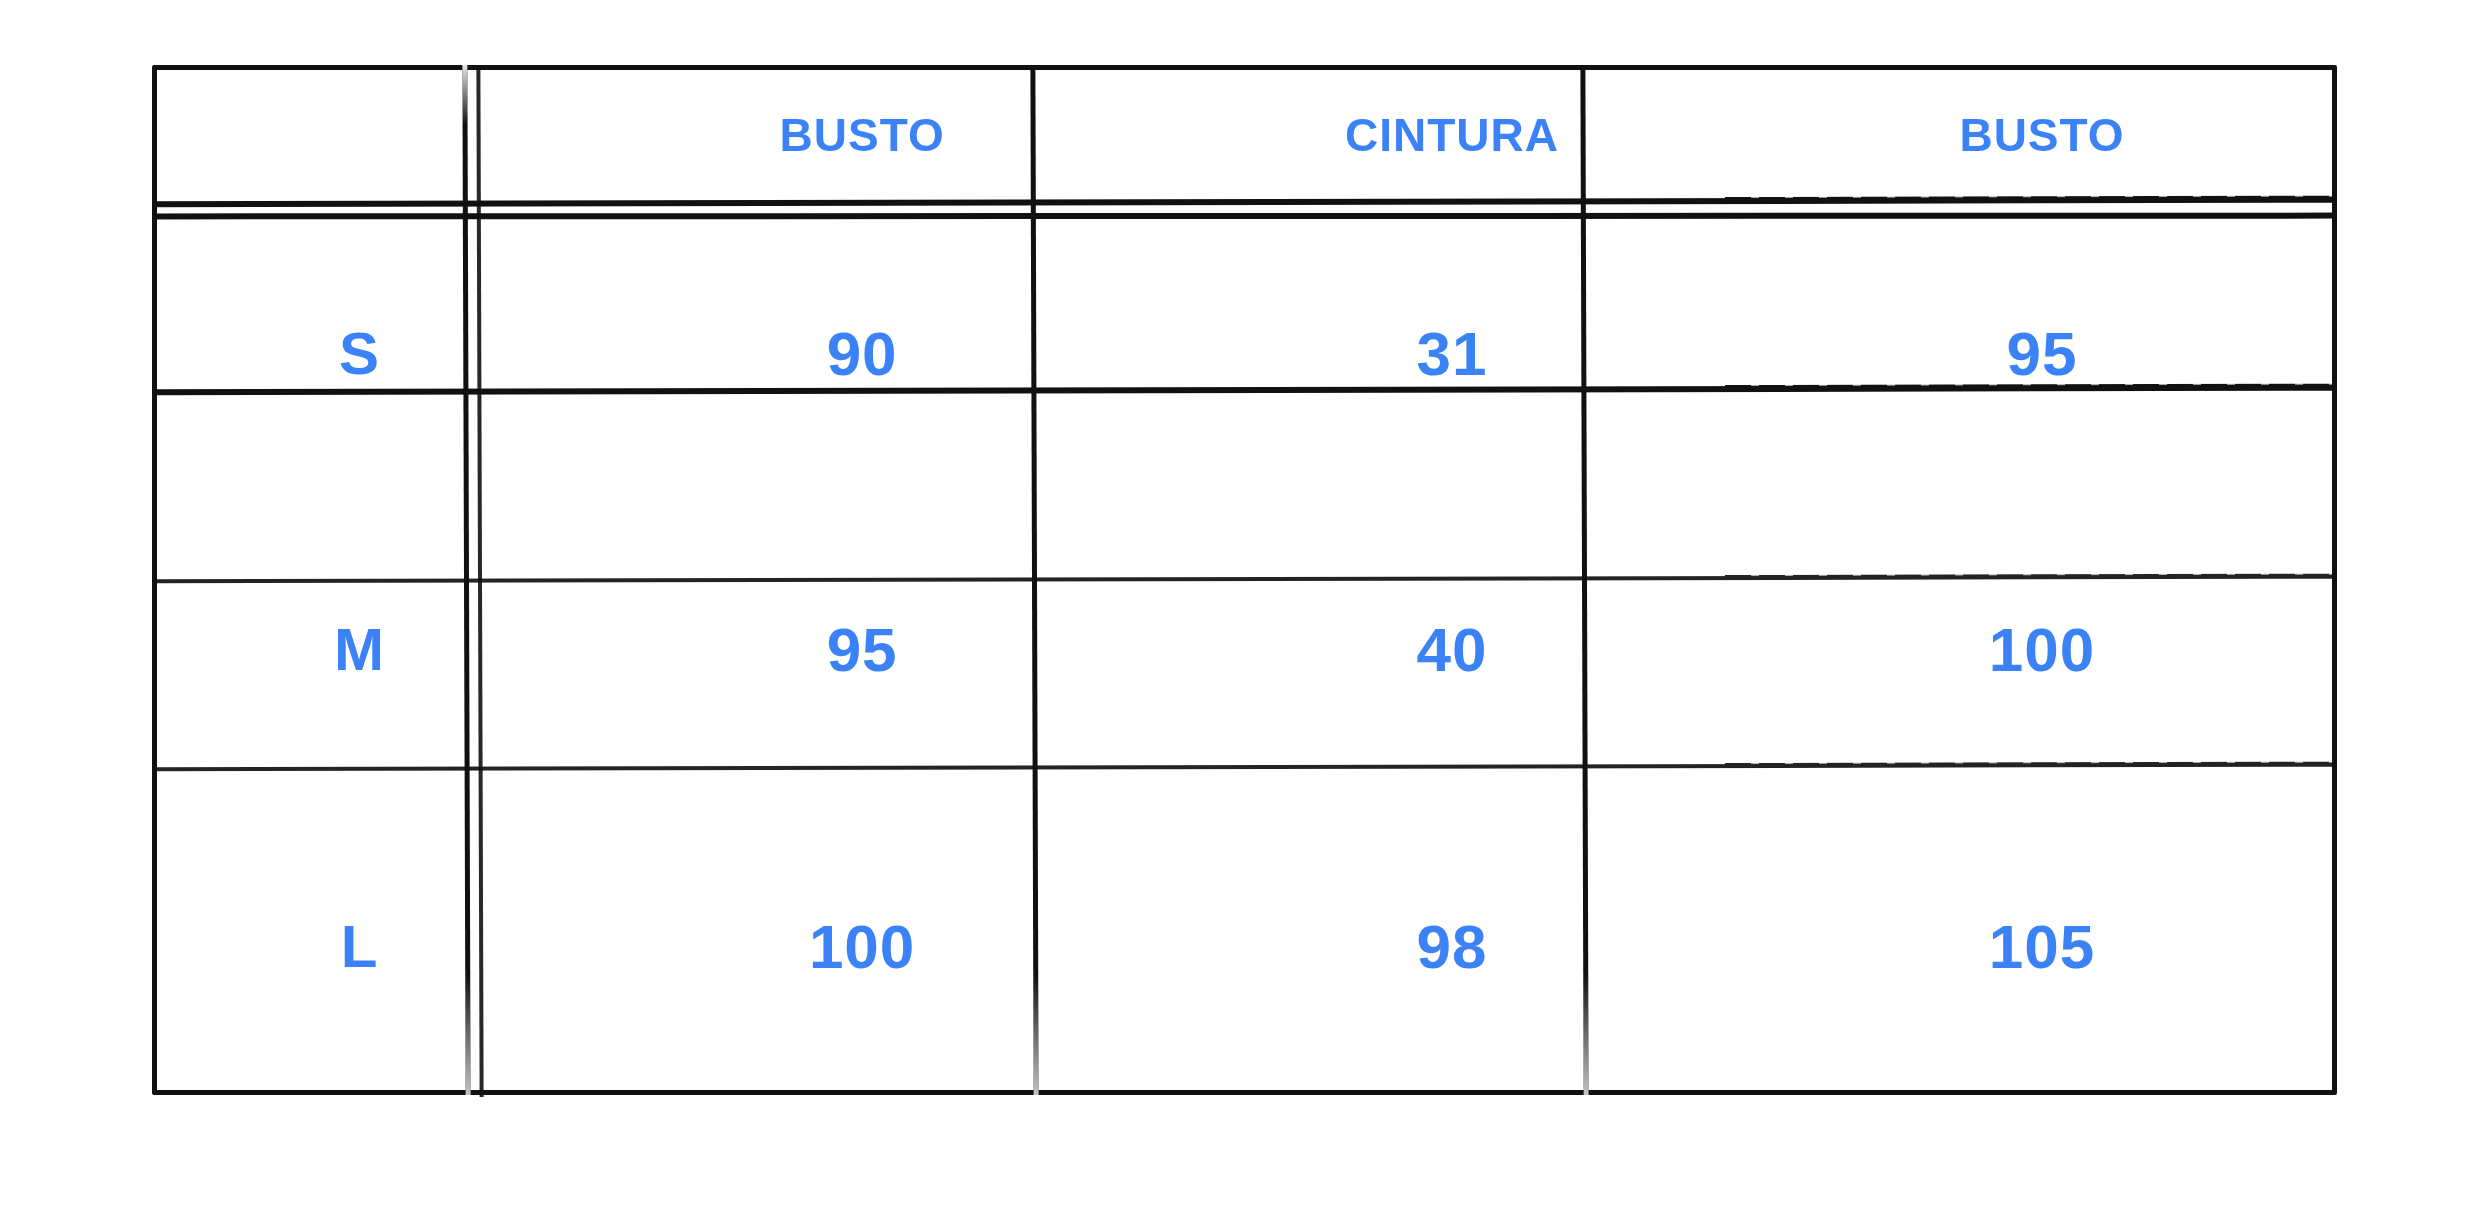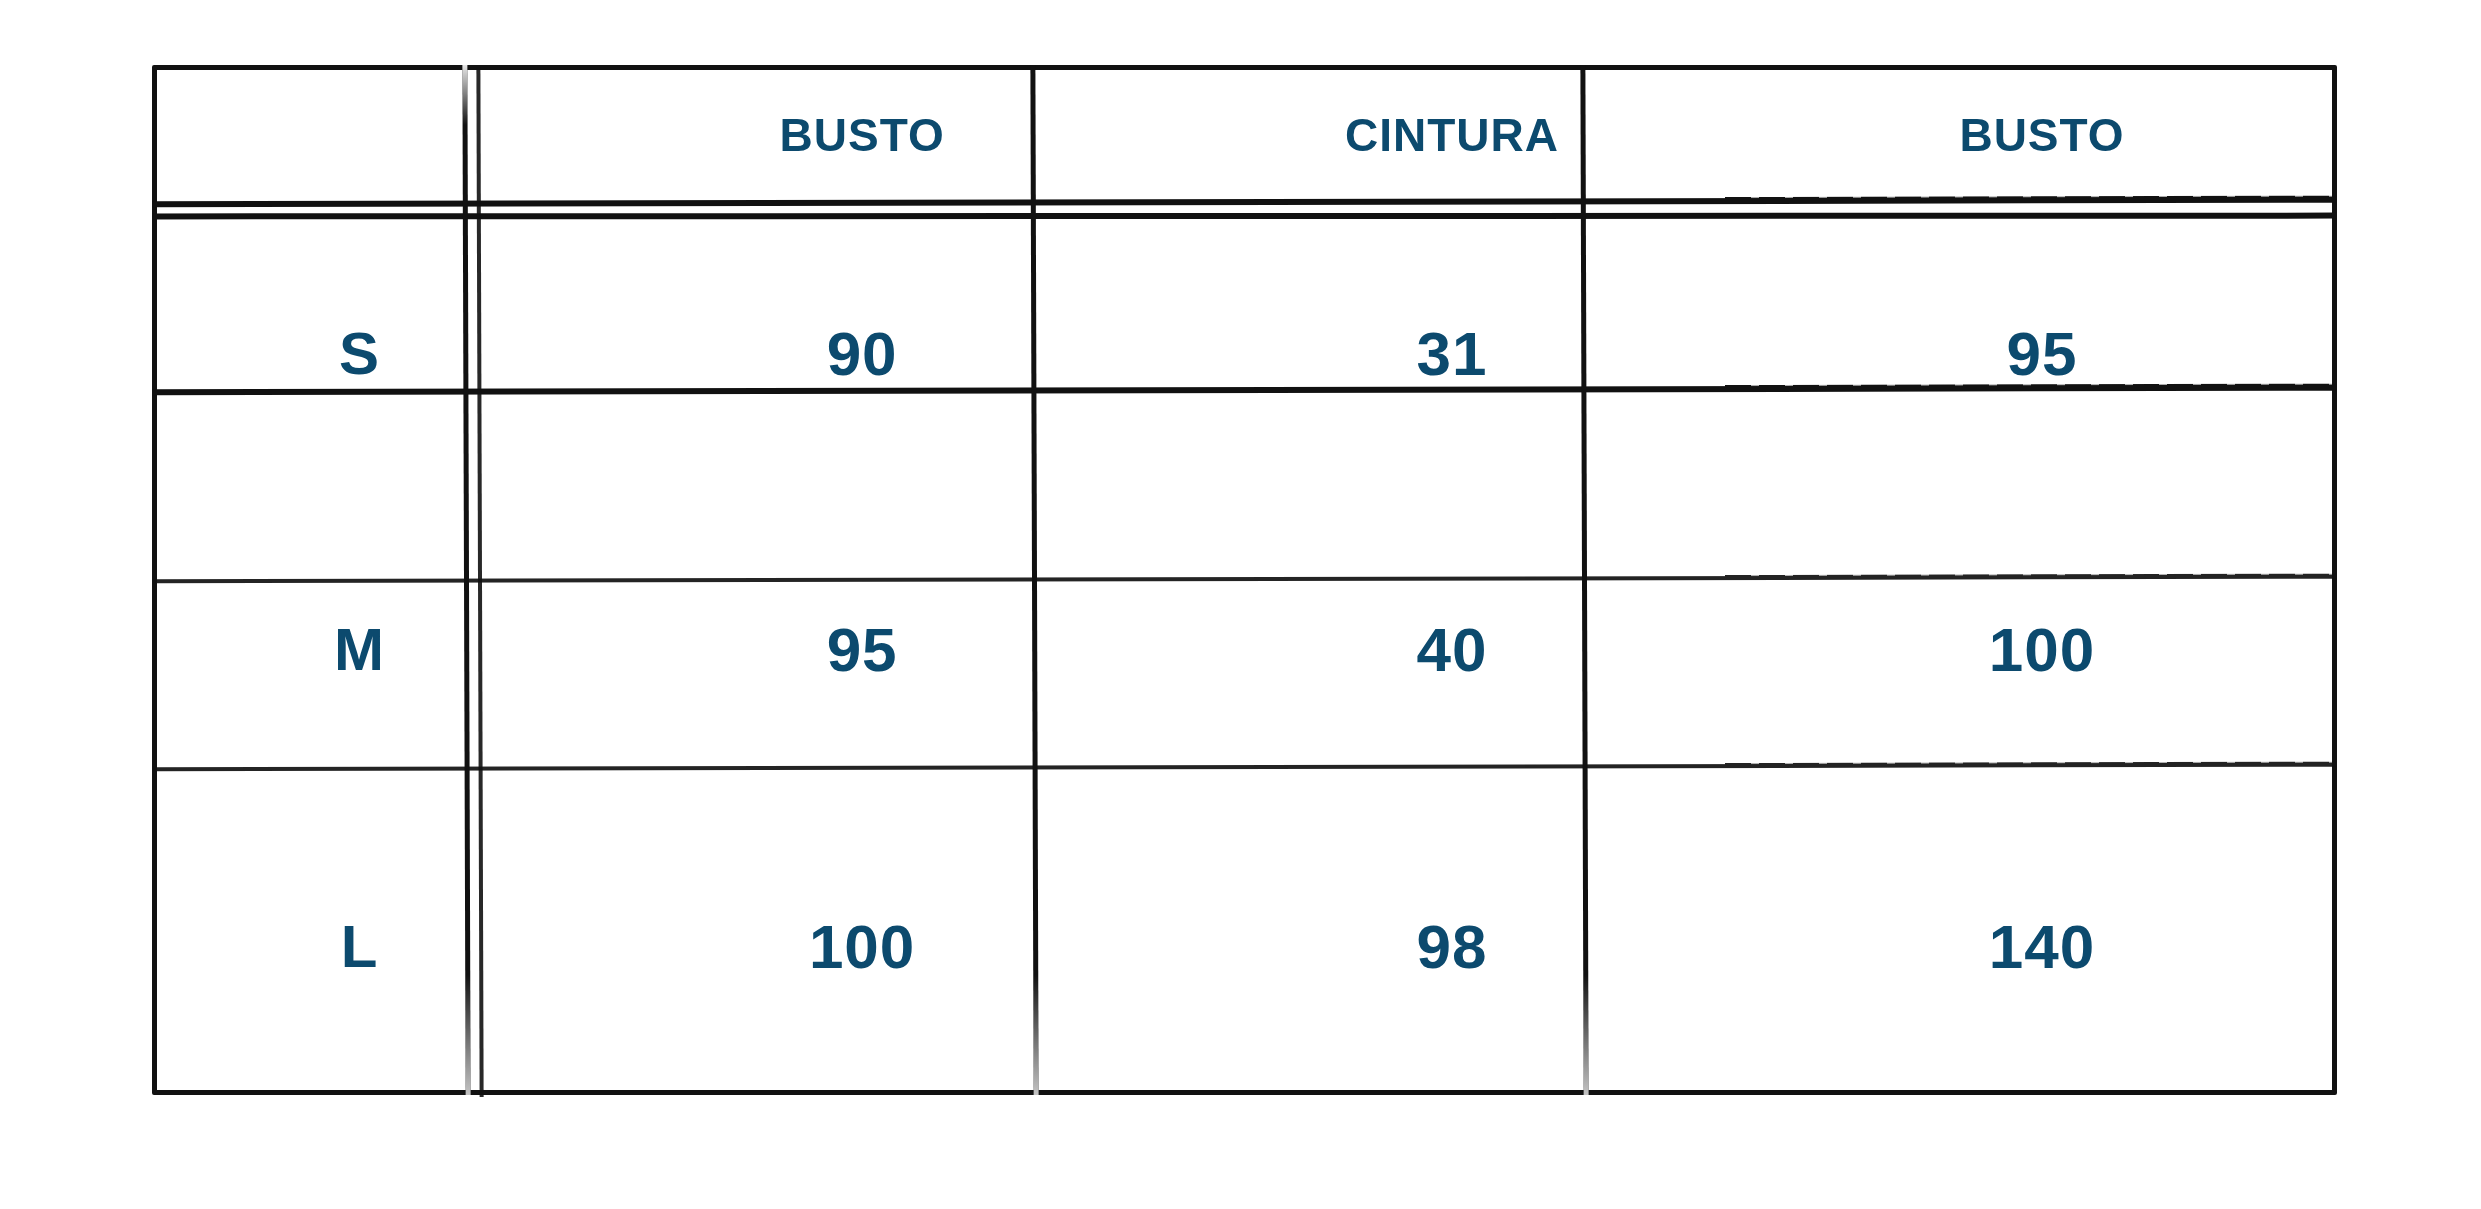--- a/index.html
+++ b/index.html
@@ -34,21 +34,21 @@
     width: 100%;
     height: 100%;
     border-collapse: collapse;
     table-layout: fixed;
   }
 
   table.size-table td,
   table.size-table th {
     text-align: center;
     vertical-align: middle;
-    color: #0c4a6e;
+    color: #3b82f6;
     font-weight: 700;
     letter-spacing: 1px;
     padding: 0;
     position: relative;
   }
 
   
   col.c-size   { width: 19.0%; }
   col.c-busto  { width: 27.0%; }
   col.c-cintura{ width: 27.0%; }
@@ -190,21 +190,21 @@
         <tr>
           <td class="size-cell">M</td>
           <td>95</td>
           <td>40</td>
           <td>100</td>
         </tr>
         <tr>
           <td class="size-cell">L</td>
           <td>100</td>
           <td>98</td>
-          <td>140</td>
+          <td>105</td>
         </tr>
       </tbody>
     </table>
 
     <div class="ink-outer"></div>
 
     <div class="hrule double" style="top:134px;">
       <span class="ragged"></span>
     </div>
     <div class="hrule" style="top:322px;">

